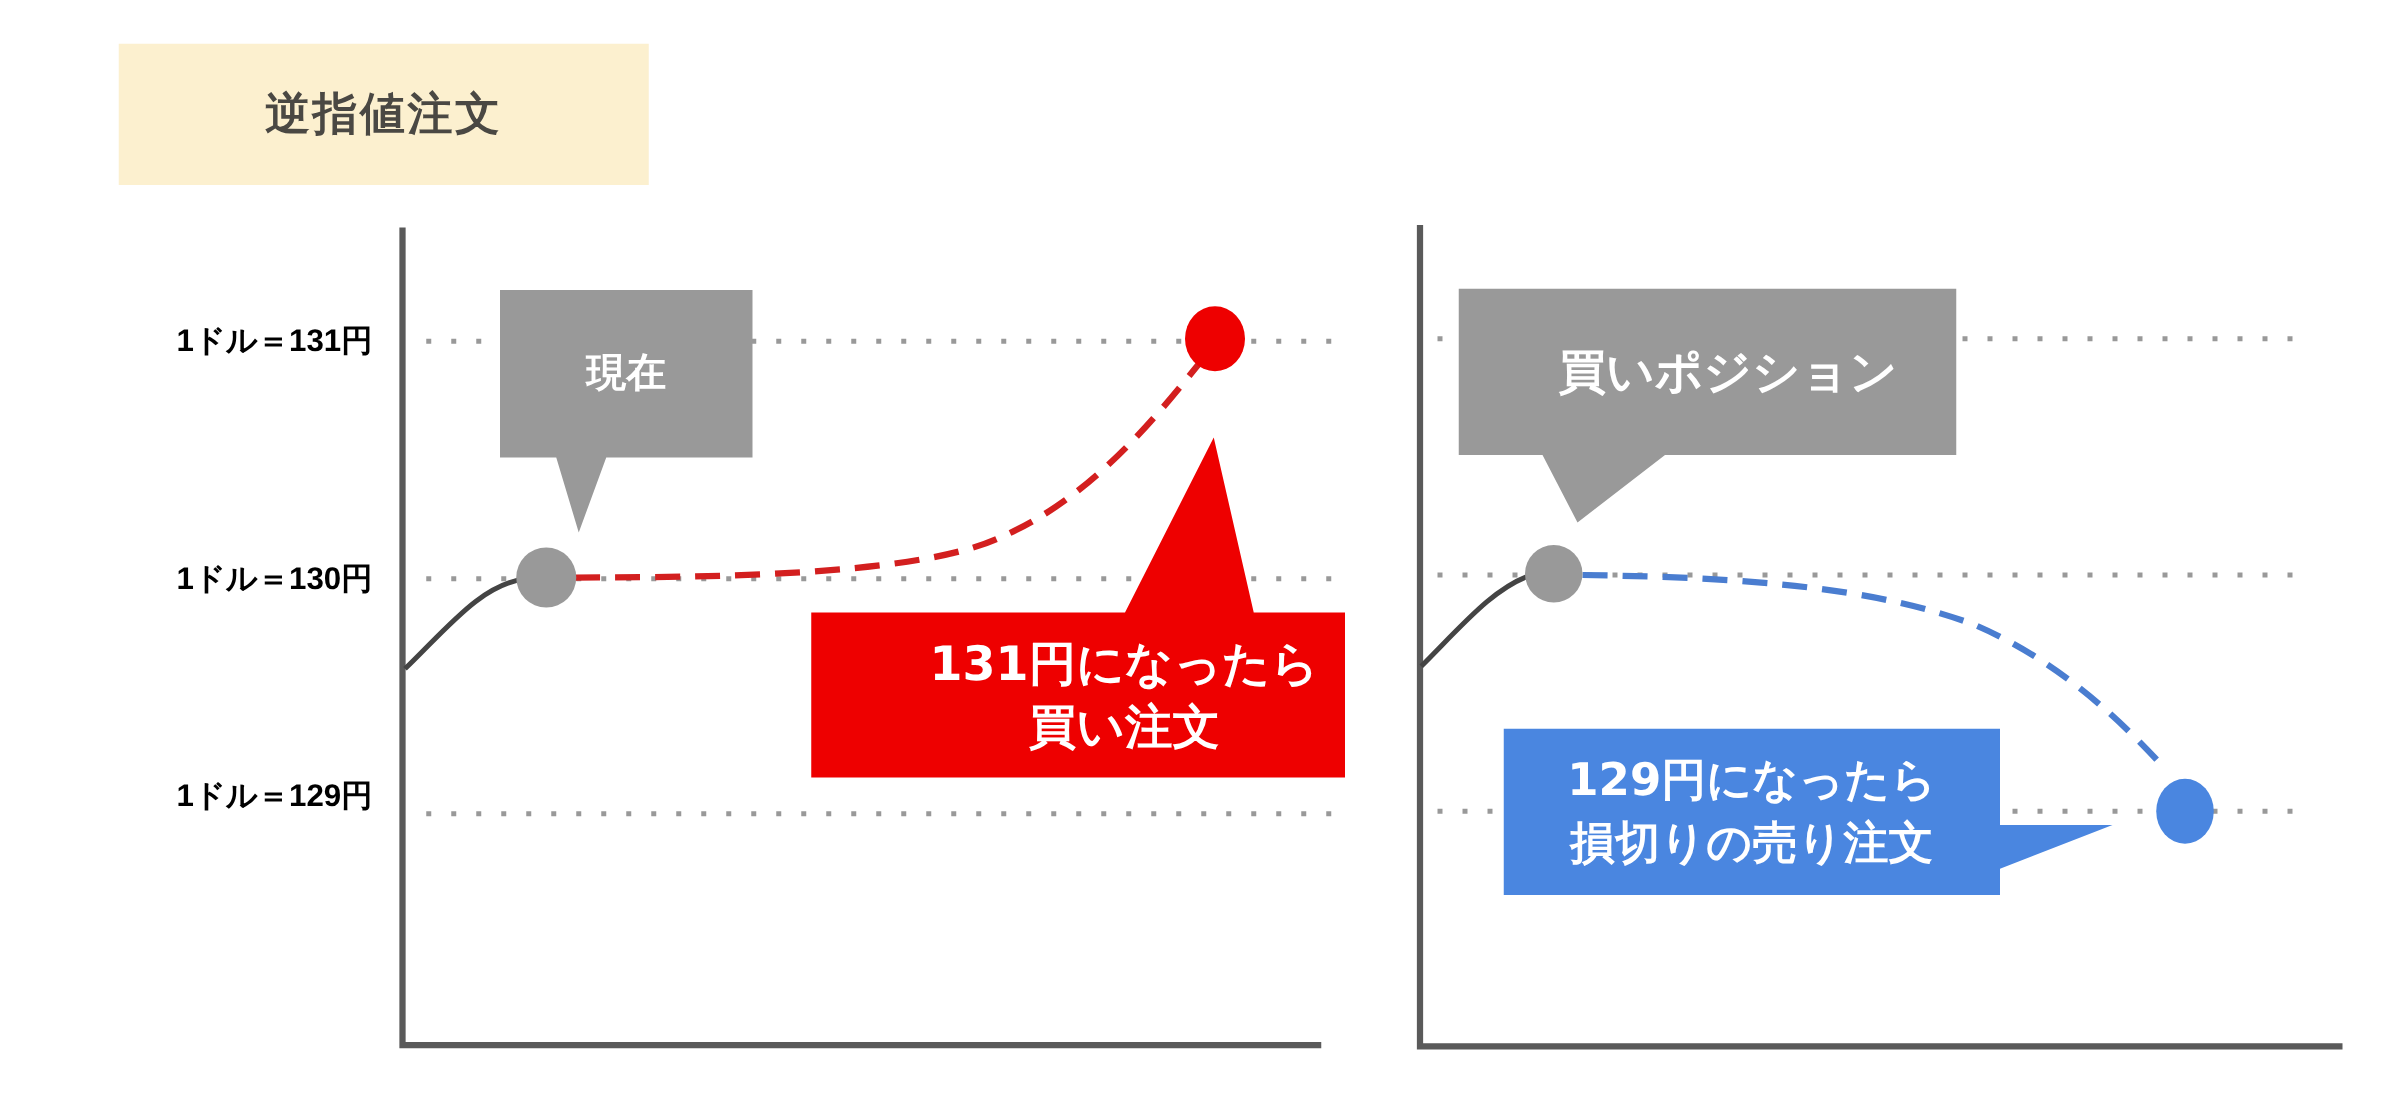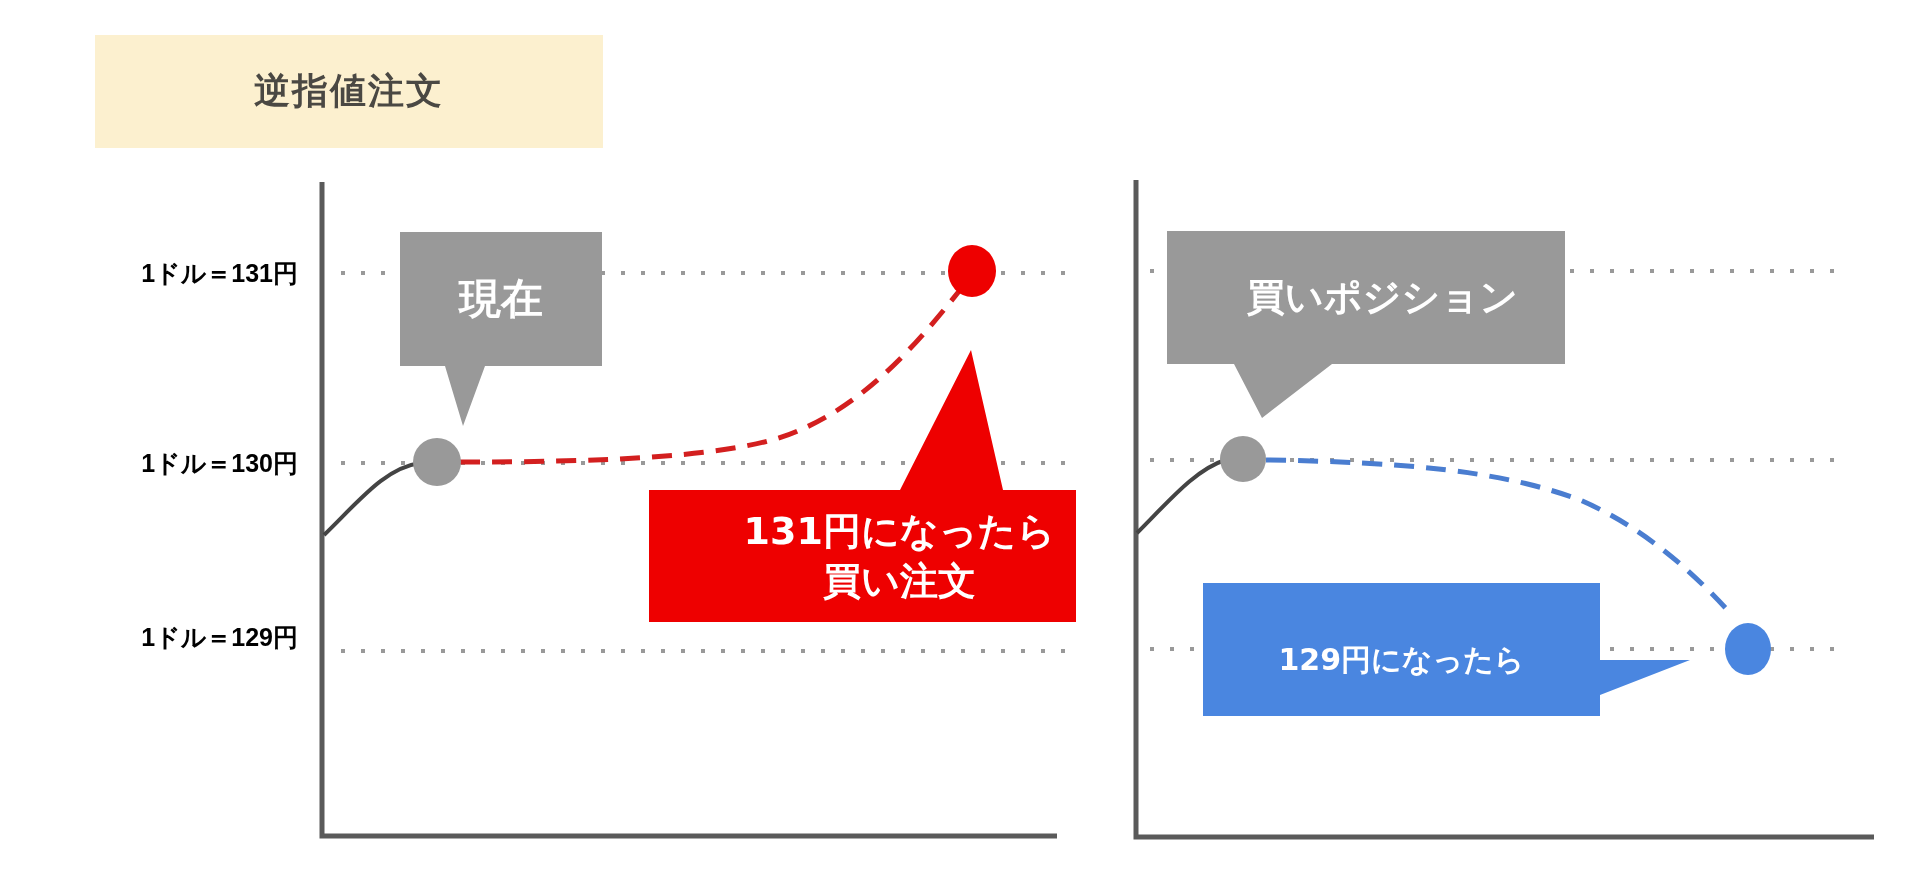--- a/index.html
+++ b/index.html
@@ -1,18 +1,18 @@
 <!DOCTYPE html>
 <html><head>
 <meta charset="utf-8">
 <style>
   html, body { margin: 0; padding: 0; background: #ffffff; }
   body { width: 1920px; height: 896px; position: relative; overflow: hidden;
          font-family: "DejaVu Sans", "Liberation Sans", sans-serif; }
-  .title-box { position: absolute; left: 95px; top: 35px; width: 508px; height: 113px;
+  .title-box { position: absolute; left: 95px; top: 35px; width: 424px; height: 113px;
                background: #fcf0cf; display: flex; align-items: center; justify-content: center; }
   .title-text { font-size: 36px; font-weight: bold; color: #4a4843; letter-spacing: 2px; }
   .ylabel { position: absolute; left: 20px; width: 278px; text-align: right;
             font-size: 25px; font-weight: bold; color: #000000; line-height: 40px;
             font-family: "Liberation Sans", "DejaVu Sans", sans-serif; }
   svg.canvas { position: absolute; left: 0; top: 0; }
   .bubble-text { position: absolute; color: #ffffff; text-align: center; font-weight: bold;
                  display: flex; align-items: center; justify-content: center; flex-direction: column; }
   .bubble-text span { display: block; }
 </style>
@@ -63,28 +63,29 @@
     <path d="M1266 460 C1400 462, 1500 470, 1580 500 C1650 530, 1700 580, 1732 615" fill="none" stroke="#4a7dd0" stroke-width="5" stroke-dasharray="20 12"></path>
 
     <path d="M1167 231 L1565 231 L1565 364 L1332 364 L1262 418 L1234 364 L1167 364 Z" fill="#999999"></path>
     <circle cx="1243" cy="459" r="23" fill="#999999"></circle>
     <ellipse cx="1748" cy="649" rx="23" ry="26" fill="#4a86e0"></ellipse>
 
     <path d="M1203 583 L1600 583 L1600 660 L1690 660 L1600 695 L1600 716 L1203 716 Z" fill="#4a86e0"></path>
   </g>
 </svg>
 
-<div class="bubble-text" style="left:400px; top:232px; width:202px; height:134px; font-size:42px;">
+<div class="bubble-text" style="left:400px; top:232px; width:202px; height:134px; font-size:32px;">
   <span>現在</span>
 </div>
 
 <div class="bubble-text" style="left:1167px; top:231px; width:431px; height:133px; font-size:38px;">
   <span>買いポジション</span>
 </div>
 
 <div class="bubble-text" style="left:649px; top:490px; width:501px; height:132px; font-size:38px; line-height:50px;">
   <span>131円になったら</span>
   <span>買い注文</span>
 </div>
 
-<div class="bubble-text" style="left:1203px; top:583px; width:397px; height:133px; font-size:30px; line-height:50px;margin-top:10px;">
+<div class="bubble-text" style="left:1203px; top:583px; width:397px; height:133px; font-size:36px; line-height:50px;">
   <span>129円になったら</span>
+  <span>損切りの売り注文</span>
 </div>
 
 </body></html>

